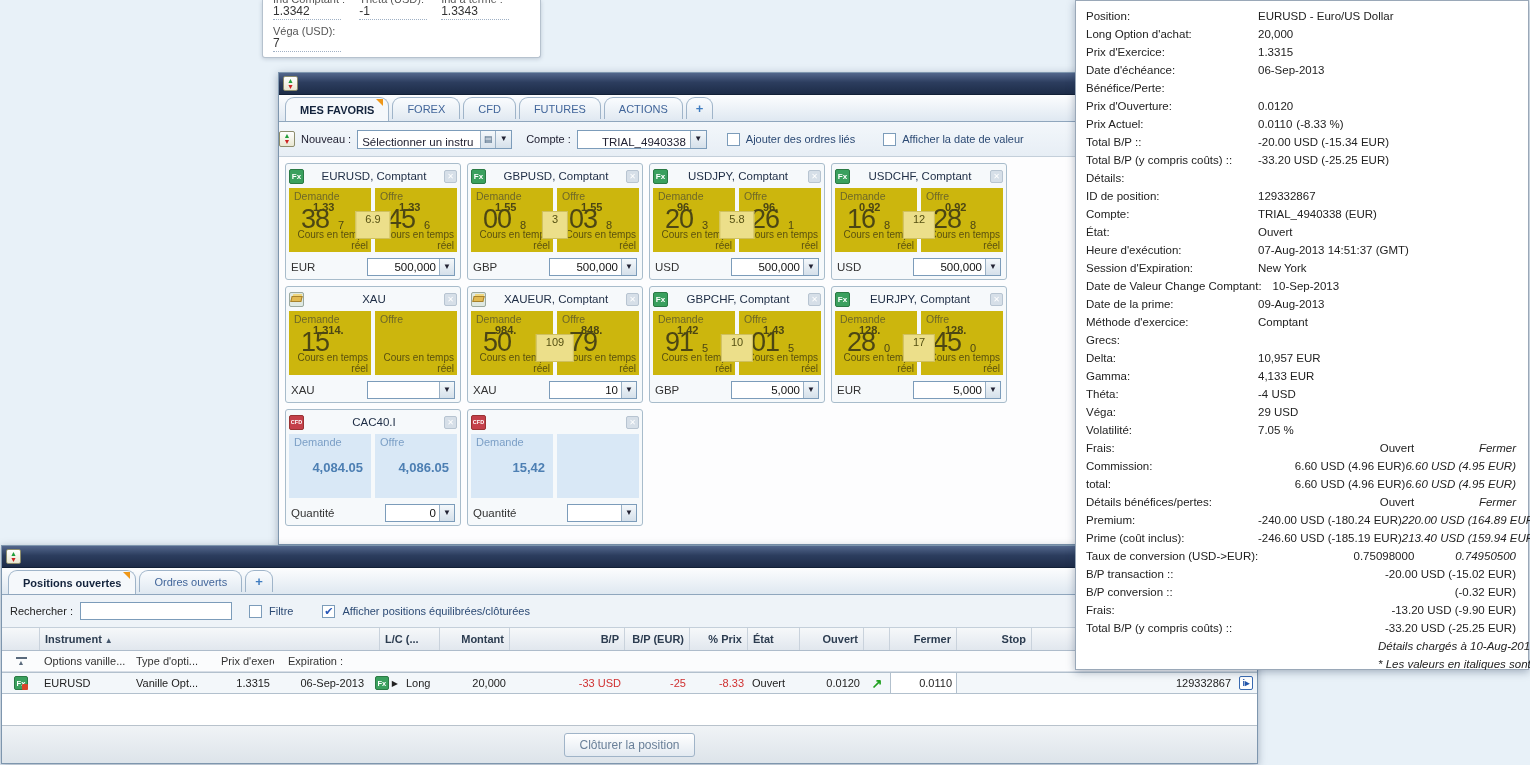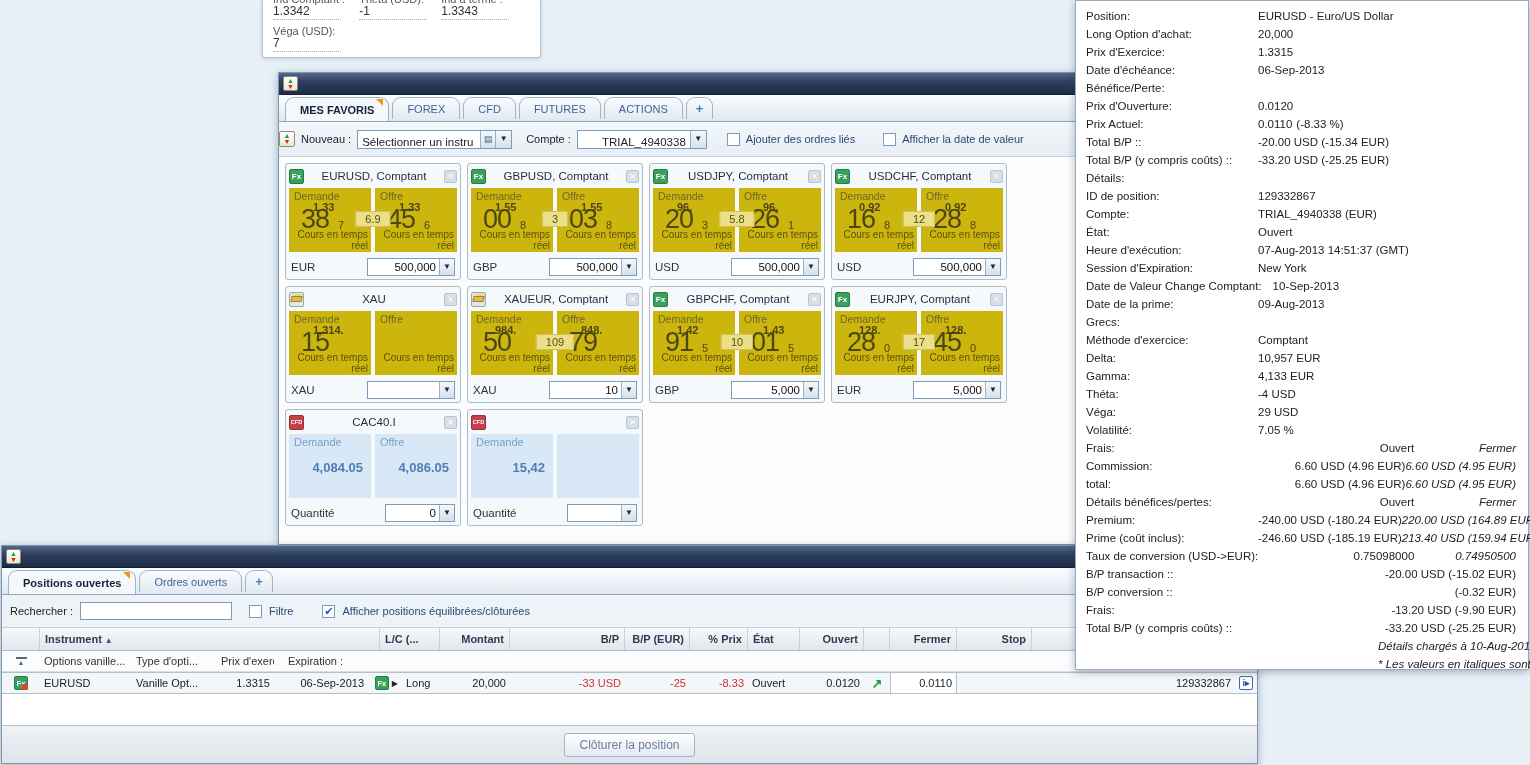--- a/index.html
+++ b/index.html
@@ -58,21 +58,21 @@
   .pbox.bid{left:3px}.pbox.offer{left:89px}
   .tile.cfd .pbox{background:#d9e8f6;cursor:pointer}
   .plabel{position:absolute;top:2px;left:5px;font-size:10.5px;color:#6e6828}
   .tile.cfd .plabel{color:#7b9fc6;font-size:11px}
   .pprefix{position:absolute;top:13px;left:24px;font-size:11px;font-weight:bold;color:#4c4614}
   .pbig{position:absolute;top:16px;left:12px;font-size:27px;color:#4c4614;letter-spacing:-1px}
   .psub{position:absolute;top:31px;left:49px;font-size:11px;color:#4c4614}
   .pval{position:absolute;top:26px;right:8px;font-size:13px;font-weight:bold;color:#4d7fb3}
   .poverlay{position:absolute;left:2px;right:3px;bottom:1px;font-size:10px;line-height:11px;color:rgba(70,64,15,.85);text-align:right}
   .pprefix:empty,.pbig:empty,.psub:empty,.pval:empty,.poverlay:empty,.spread:empty{display:none}
-  .spread{position:absolute;left:50%;top:25px;transform:translateX(-50%);background:#ecdf8a;border:1px solid #cfc05e;color:#555012;height:16px;line-height:14px;padding:0 9px;font-size:11px;z-index:2;white-space:nowrap}
+  .spread{position:absolute;left:50%;top:25px;transform:translateX(-50%);background:#ecdf8a;border:1px solid #cfc05e;color:#555012;height:28px;line-height:14px;padding:0 9px;font-size:11px;z-index:2;white-space:nowrap}
 
   .tile-foot{height:25px;display:flex;align-items:center;padding:0 5px}
   .tcur{font-size:11.5px;color:#333}
   .tamount{margin-left:auto;display:flex;height:18px;width:88px;border:1px solid #7c9cba;background:#fff;cursor:pointer}
   .tile.cfd .tamount{width:70px}
   .tamt-val{flex:1;text-align:right;padding:2px 3px 0 0;font-size:11.5px;color:#111}
   .tarr{width:15px;background:linear-gradient(#f4f8fb,#d5e0ea);border-left:1px solid #9ab0c4;text-align:center;font-size:8px;line-height:16px;color:#223}
 
   
   #details-panel{position:absolute;left:1075px;top:0;width:454px;height:670px;background:#fff;border:1px solid #9aa8b8;padding:6px 12px 0 10px;z-index:10;box-shadow:0 2px 8px rgba(30,50,80,.35);font-size:11.5px}
@@ -775,33 +775,33 @@
       <div class="dp-row">
       <span class="dp-label">Date de la prime:</span>
       <span class="dp-val">
 
         <span class="dp-value">09-Aug-2013</span>
         <span class="dp-extra"></span>
       </span>
 
     </div>
       <div class="dp-row">
+      <span class="dp-label">Méthode d'exercice:</span>
+      <span class="dp-val">
+
+        <span class="dp-value">Comptant</span>
+        <span class="dp-extra"></span>
+      </span>
+
+    </div>
+      <div class="dp-row">
       <span class="dp-label">Grecs:</span>
       <span class="dp-val">
 
         <span class="dp-value"></span>
-        <span class="dp-extra"></span>
-      </span>
-
-    </div>
-      <div class="dp-row">
-      <span class="dp-label">Méthode d'exercice:</span>
-      <span class="dp-val">
-
-        <span class="dp-value">Comptant</span>
         <span class="dp-extra"></span>
       </span>
 
     </div>
       <div class="dp-row">
       <span class="dp-label">Delta:</span>
       <span class="dp-val">
 
         <span class="dp-value">10,957 EUR</span>
         <span class="dp-extra"></span>

